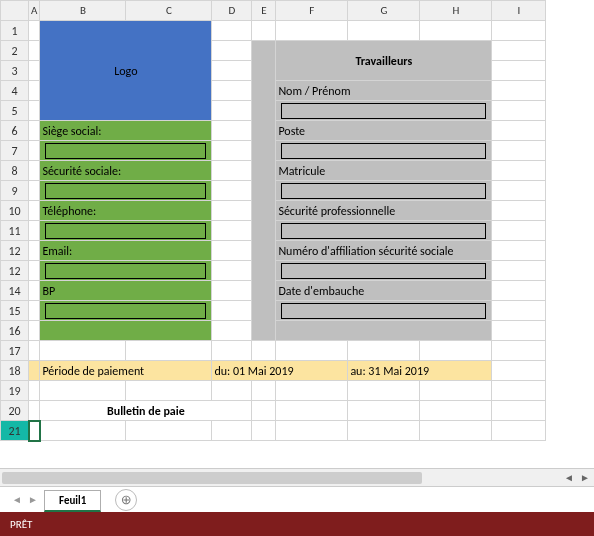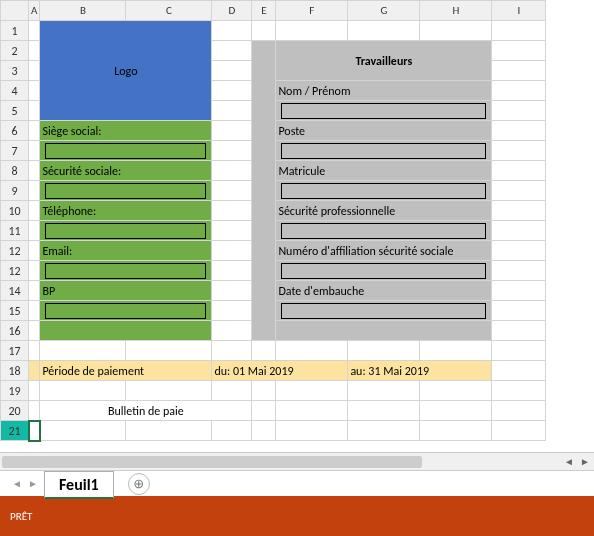--- a/index.html
+++ b/index.html
@@ -91,21 +91,21 @@
   .gray-input-box {
     margin: 1px 3px;
     height: 16px;
     border: 1px solid #000;
     background: #bfbfbf;
   }
   .peach { background: #fce4a0; }
   .peach-label { background: #fce4a0; font-size: 11px; padding-left: 4px; }
   .bulletin {
     font-size: 15px;
-    font-weight: normal;
+    font-weight: bold;
     text-align: center;
   }
 
   .active-cell {
     outline: 2px solid #217346;
     outline-offset: -1px;
     position: relative;
   }
 
   
@@ -149,43 +149,43 @@
     color: #999;
     font-size: 10px;
     text-align: center;
     line-height: 14px;
   }
   .tabbar .tab {
     padding: 3px 14px;
     border: 1px solid #aeaeae;
     border-bottom: none;
     background: #fff;
-    font-size: 16px;
+    font-size: 11px;
     position: relative;
     top: 1px;
   }
   .tabbar .tab.active {
     border-bottom: 2px solid #217346;
     font-weight: bold;
   }
   .tabbar .addtab {
     width: 22px; height: 22px;
     border: 1px solid #bbb;
     border-radius: 50%;
     color: #777;
     font-size: 13px;
     text-align: center;
     line-height: 20px;
     margin-left: 8px;
   }
 
   
   .statusbar {
-    height: 40px;
-    background: #c2410c;
+    height: 24px;
+    background: #7f1d1d;
     color: #fff;
     display: flex;
     align-items: center;
     padding: 0 10px;
     font-size: 11px;
   }
 </style>
 </head>
 <body>
 

